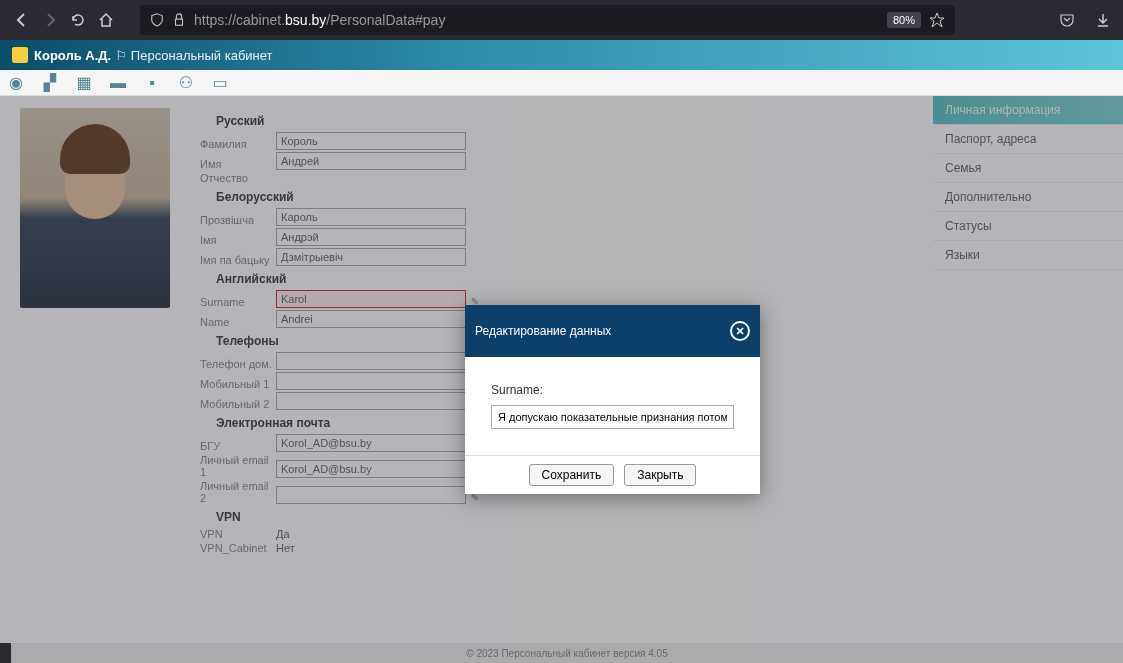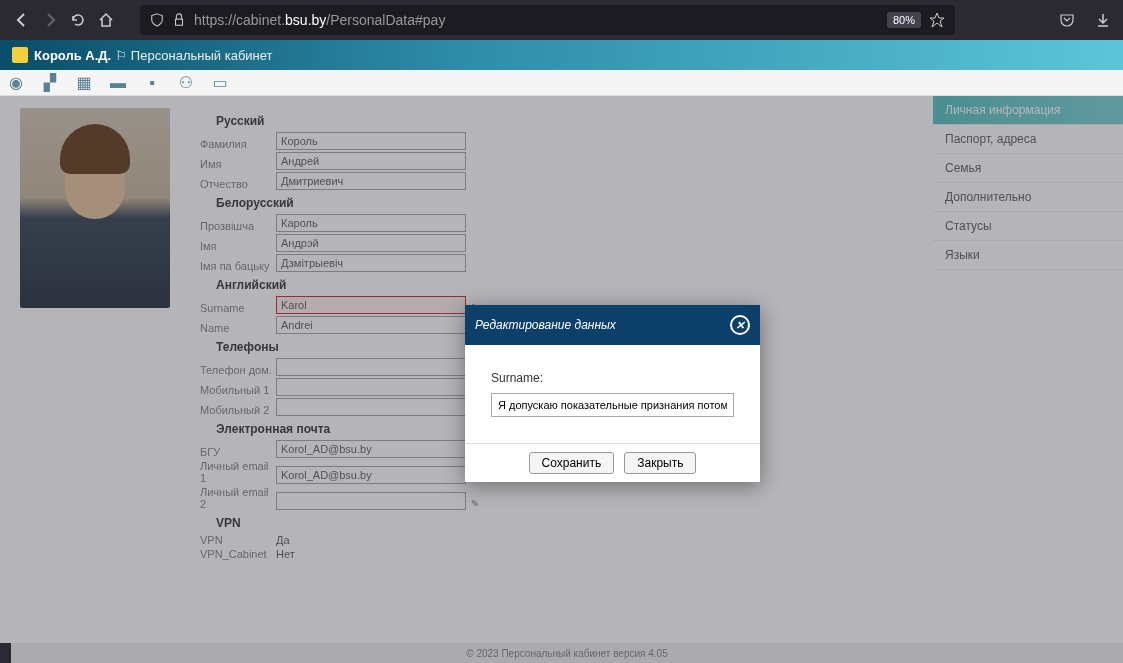--- a/index.html
+++ b/index.html
@@ -43,21 +43,21 @@
 .edit-icon { width: 14px; height: 14px; margin-left: 2px; color: #888; cursor: pointer; display: inline-flex; align-items: center; justify-content: center; font-size: 10px; }
 .form-value { color: #666; font-size: 11px; }
 
 
 .sidebar { width: 190px; background: #fff; }
 .sidebar-item { padding: 7px 12px; font-size: 12px; color: #666; cursor: pointer; border-bottom: 1px solid #eee; }
 .sidebar-item.active { background: linear-gradient(90deg, #5cc5c5, #7dd5d5); color: #fff; }
 
 
 .modal { position: absolute; left: 465px; top: 305px; width: 295px; background: #fff; box-shadow: 0 4px 20px rgba(0,0,0,0.4); z-index: 100; }
-.modal-header { background: #0d3f6b; color: #fff; padding: 10px 10px; font-size: 12px; display: flex; justify-content: space-between; align-items: center; font-style: italic; }
+.modal-header { background: #0d3f6b; color: #fff; padding: 16px 10px; font-size: 12px; display: flex; justify-content: space-between; align-items: center; }
 .modal-close { width: 20px; height: 20px; border: 2px solid #fff; border-radius: 50%; display: flex; align-items: center; justify-content: center; cursor: pointer; font-size: 11px; font-weight: bold; }
 .modal-body { padding: 26px; }
 .modal-label { font-size: 12px; color: #333; margin-bottom: 8px; }
 .modal-input { width: 100%; height: 24px; border: 1px solid #aaa; padding: 0 6px; font-size: 11px; }
 .modal-footer { padding: 8px; display: flex; justify-content: center; gap: 10px; border-top: 1px solid #ddd; }
 .modal-btn { padding: 3px 12px; border: 1px solid #999; background: #f5f5f5; border-radius: 3px; font-size: 12px; cursor: pointer; }
 
 
 .footer { position: absolute; bottom: 0; left: 11px; right: 0; height: 20px; background: #f0f0f0; display: flex; align-items: center; justify-content: space-between; padding: 0 12px; font-size: 10px; color: #888; opacity: 0.65; }
 
@@ -152,21 +152,20 @@
       <div class="form-row">
           <span class="form-label">Фамилия</span>
           <input class="form-input" value="Король" style="">
         </div>
       <div class="form-row">
           <span class="form-label">Имя</span>
           <input class="form-input" value="Андрей" style="">
         </div>
       <div class="form-row">
           <span class="form-label">Отчество</span>
-          <input class="form-input" value="Дмитриевич" style="">
         </div>
 
       <div class="section-title">Белорусский</div>
       <div class="form-row">
           <span class="form-label">Прозвішча</span>
           <input class="form-input" value="Кароль" style="">
         </div>
       <div class="form-row">
           <span class="form-label">Імя</span>
           <input class="form-input" value="Андрэй" style="">

